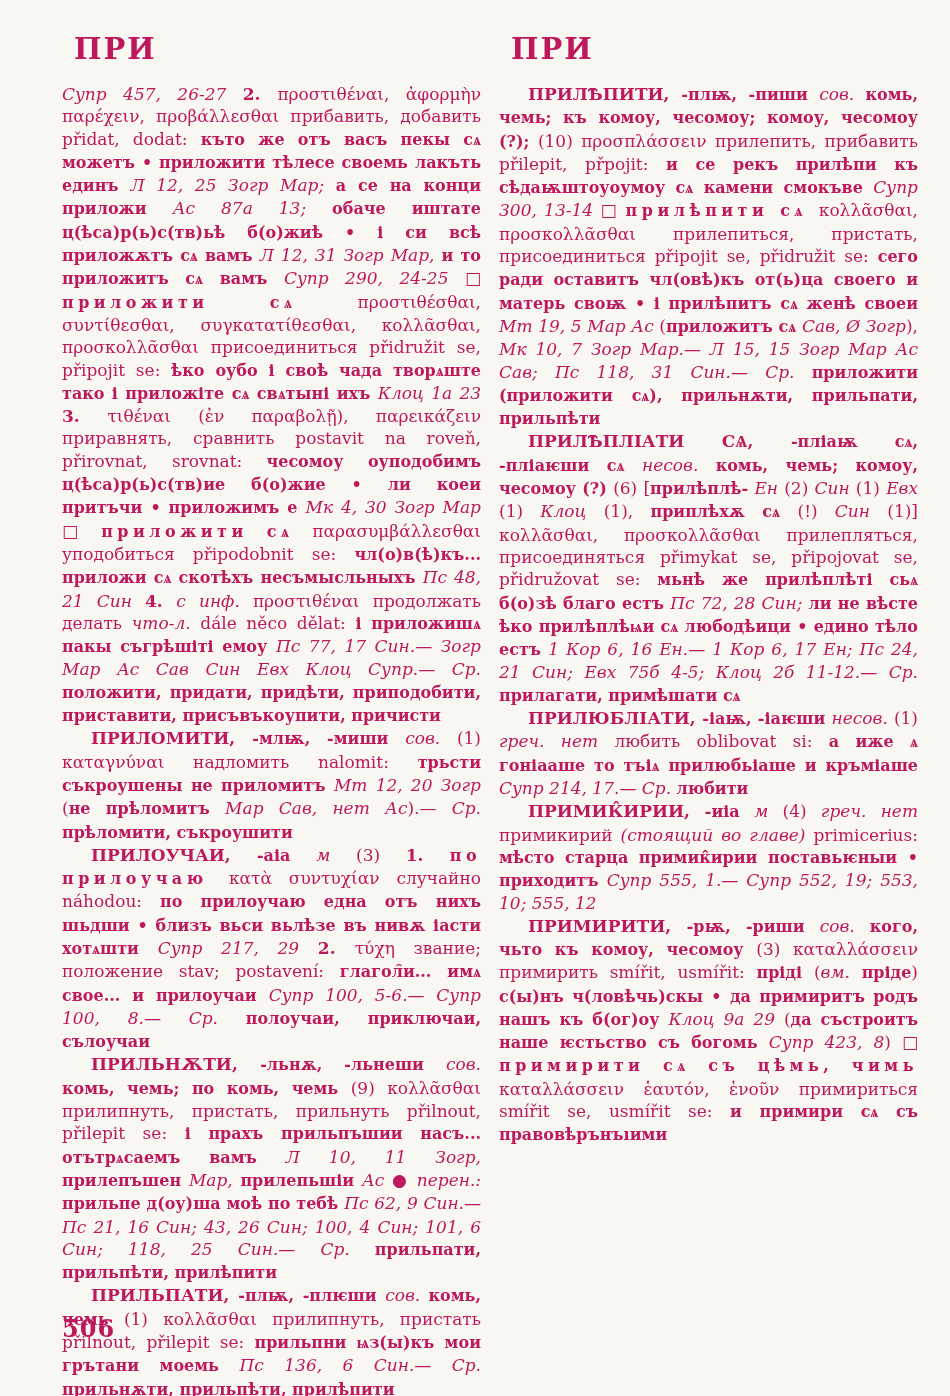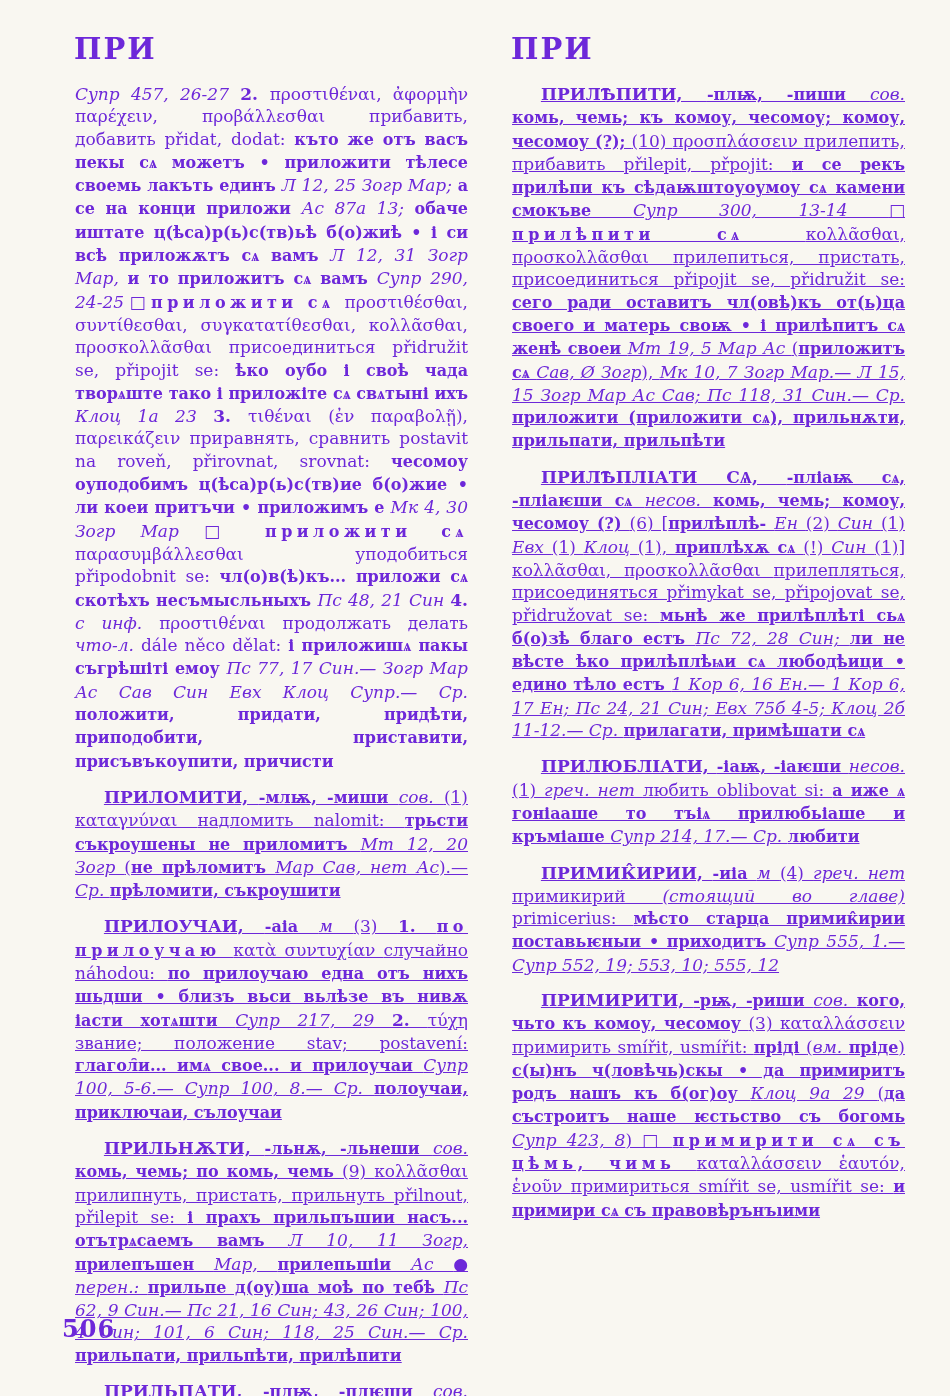--- a/index.html
+++ b/index.html
@@ -1,38 +1,38 @@
 <!DOCTYPE html>
 <html><head>
 <meta charset="utf-8">
 <style>
   html,body{margin:0;padding:0;background:#6b6b6b;}
   .page{
     position:relative;
     width:950px;height:1396px;
     margin:0 auto;
     background:#f9f7f1;
-    color:#6d28d9;
+    color:#be185d;
     font-family:"DejaVu Serif", serif;
     overflow:hidden;
   }
   .col{
     position:absolute;top:34px;width:419px;
     text-align:justify;
     font-size:17px;line-height:22.3px;
   }
   .col-left{left:62px;}
   .col-right{left:499px;}
   .col-header{
     font-weight:700;font-size:29px;line-height:30px;
     letter-spacing:2px;margin:0 0 19px 0;padding-left:12px;
     font-family:"DejaVu Serif", serif;
   }
-  p.entry{margin:13px;padding:0;}
-  p.indent{text-indent:1.7em;text-decoration:underline;}
+  p.entry{margin:0;padding:0;}
+  p.indent{text-indent:1.7em;}
   .run-r{font-style:normal;}
   .run-i{font-style:italic;}
   .run-b{font-weight:700;}
   .run-c{font-weight:700;font-size:0.94em;}
   .run-s{font-weight:700;font-size:0.94em;letter-spacing:0.28em;}
   .run-g{font-style:normal;}
   .page-number{
     position:absolute;left:62px;top:1314px;
     font-weight:700;font-size:24px;letter-spacing:1px;
   }

